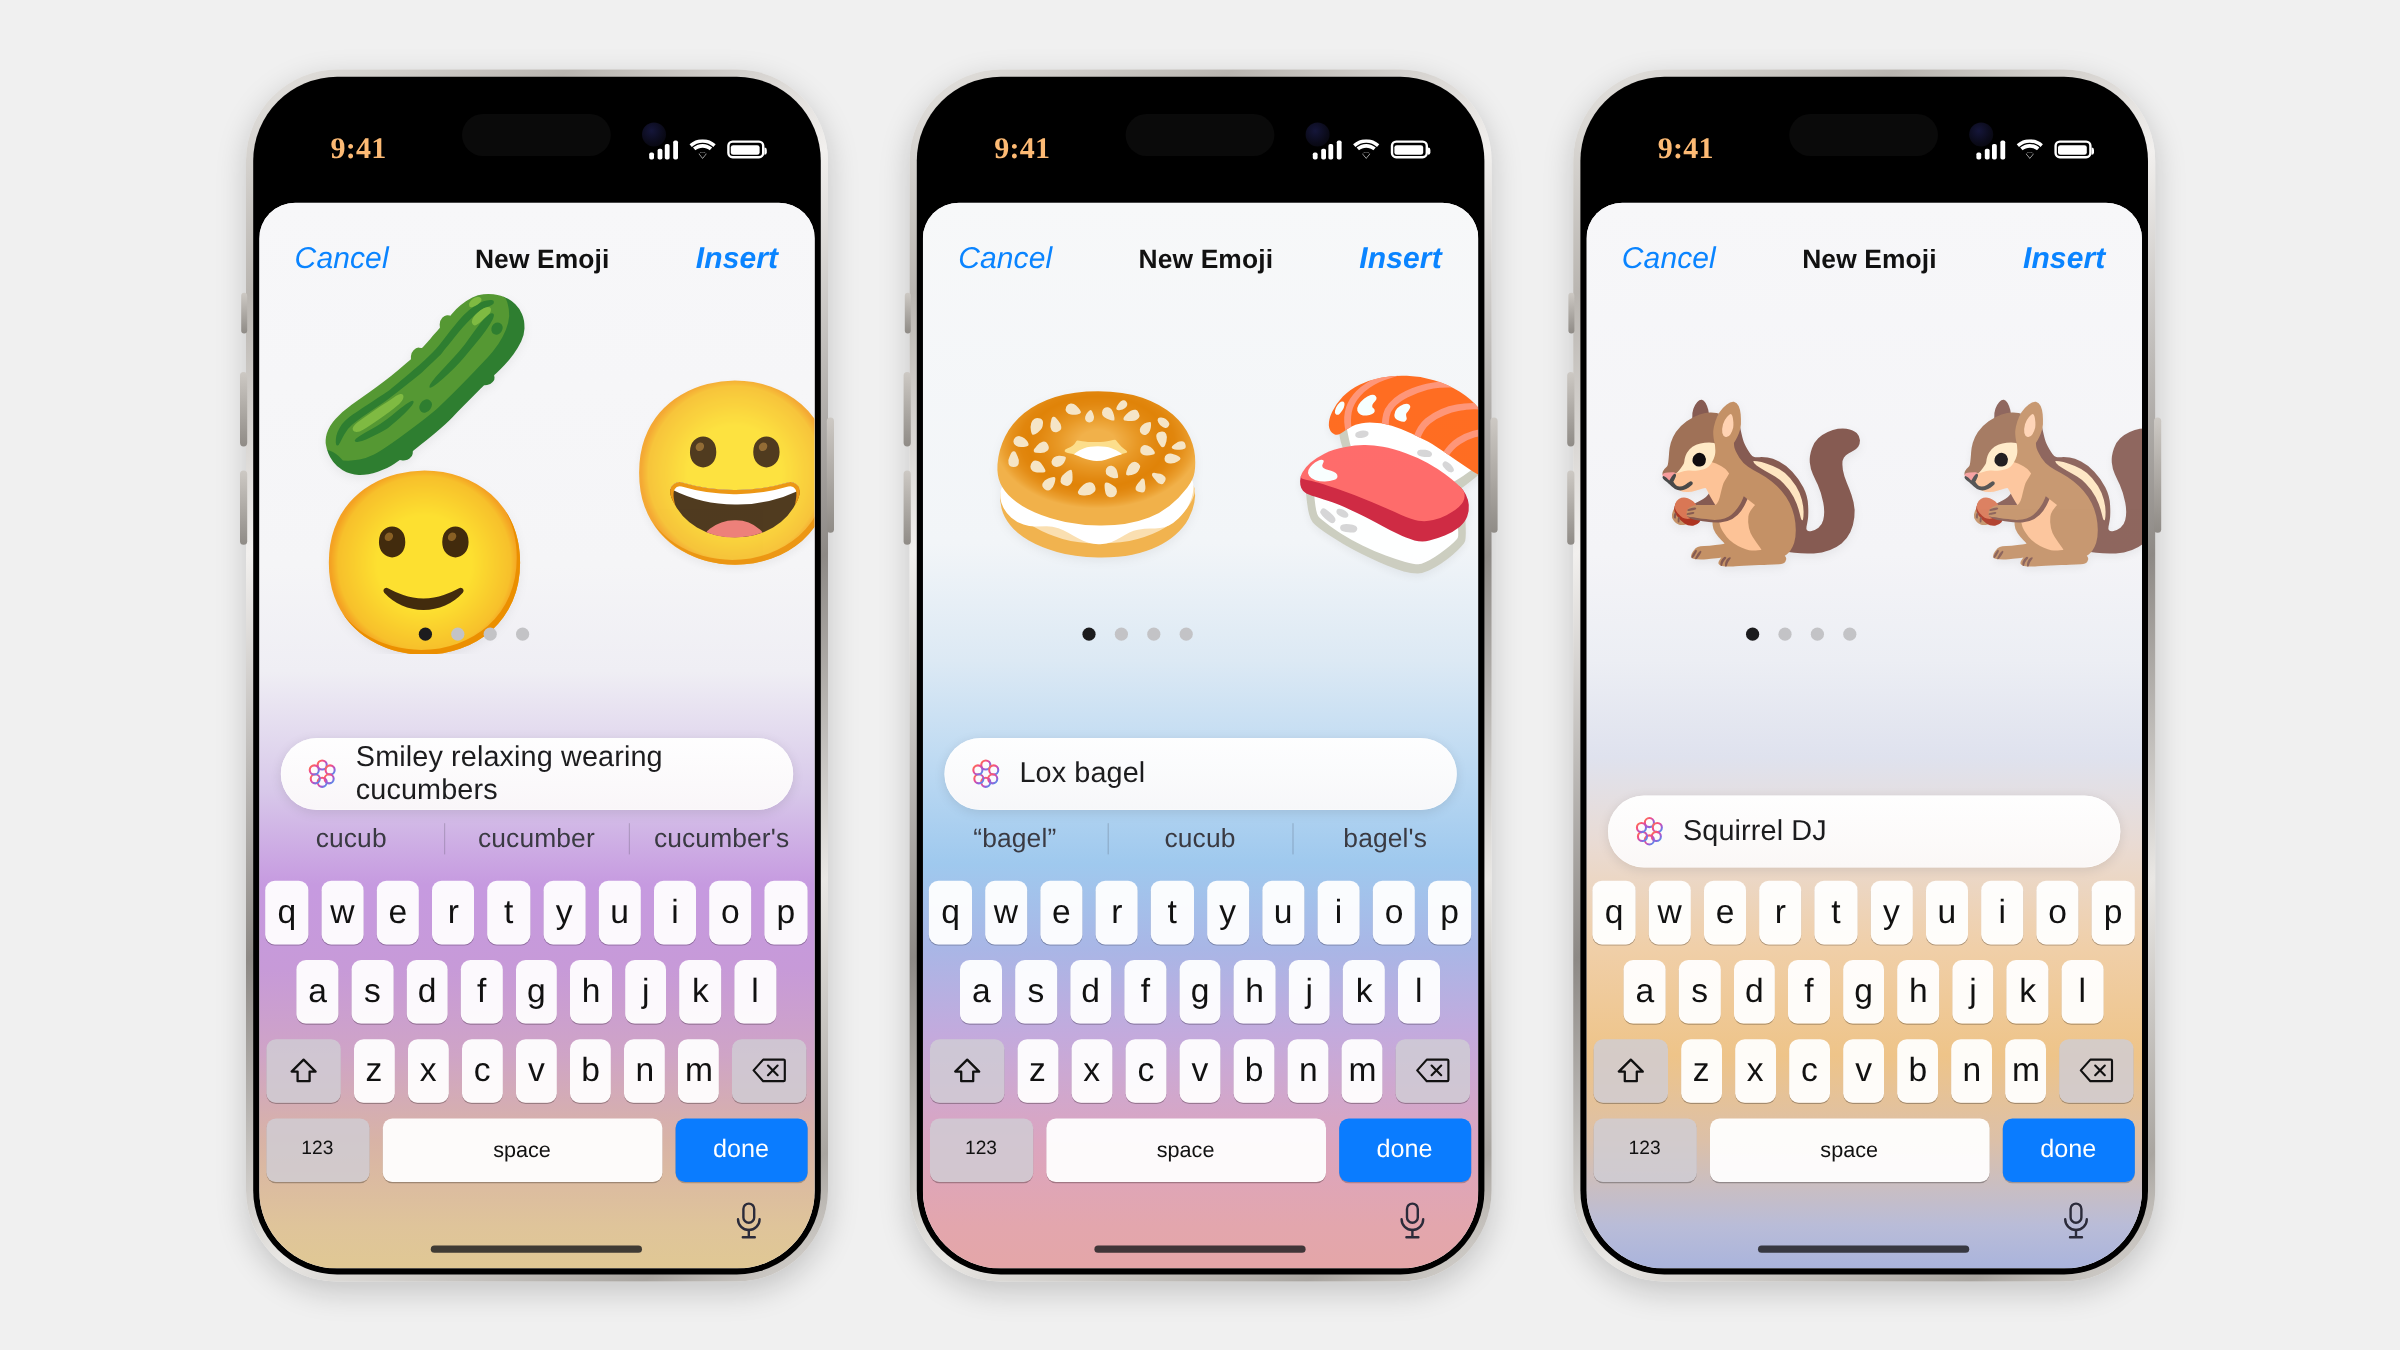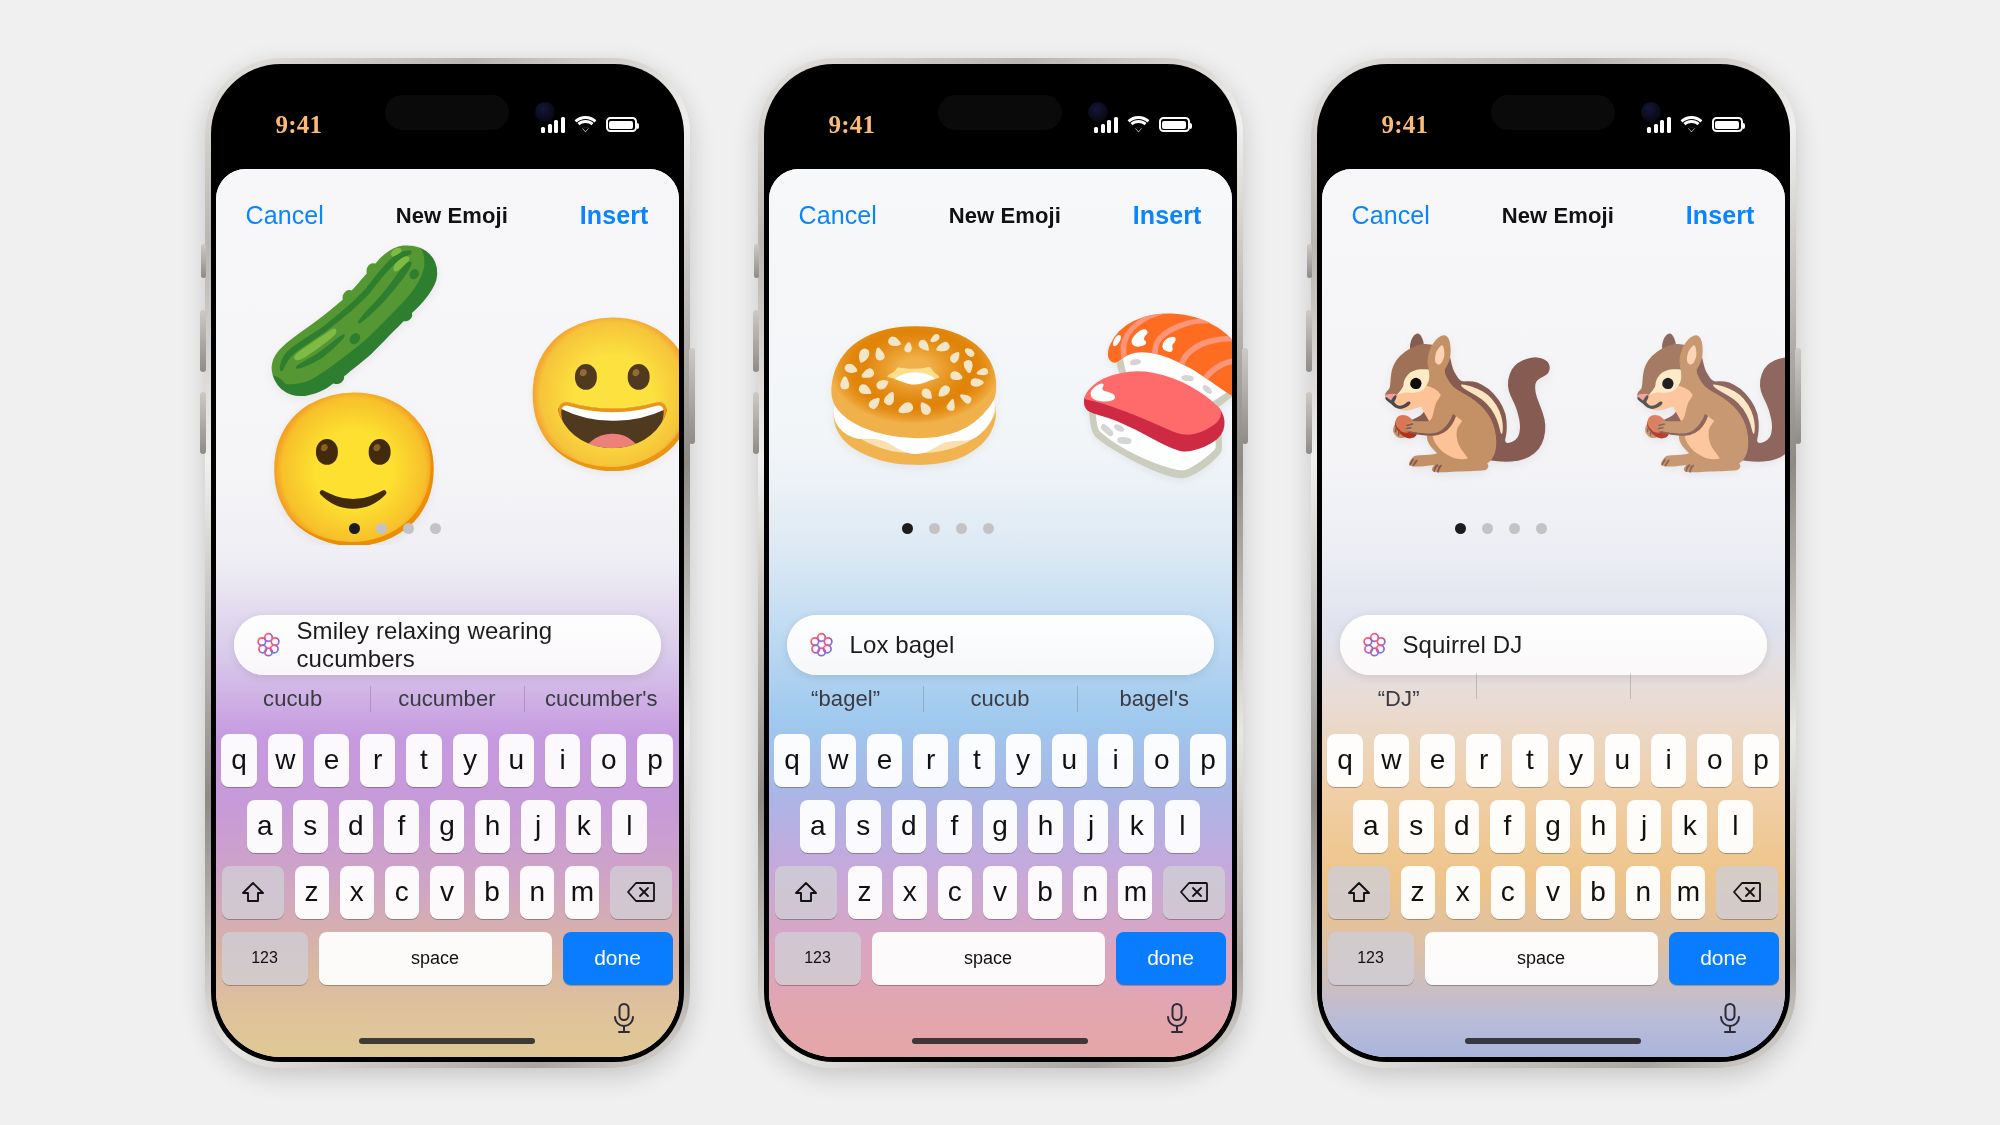--- a/index.html
+++ b/index.html
@@ -86,21 +86,21 @@
     background: #f6f6f8;
   }
   .sheet-bg { position: absolute; inset: 0; }
 
   
   .navbar {
     position: relative; z-index: 3;
     height: 76px; display: flex; align-items: center; justify-content: space-between;
     padding: 18px 30px 0 30px;
   }
-  .nav-btn { font-size: 25px; color: #0a84ff; letter-spacing: .1px; }
+  .nav-btn { font-size: 25px; color: #0a84ff; letter-spacing: .1px; font-style: italic; }
   .nav-btn.insert { font-weight: 600; }
   .nav-title { font-size: 22px; font-weight: 700; color: #111; letter-spacing: .1px; }
 
   
   .carousel {
     position: relative; z-index: 3;
     height: 300px;
     display: flex; align-items: center;
     padding-left: 46px;
     overflow: hidden;
@@ -555,25 +555,20 @@
                         <circle cx="20" cy="29" r="4.6"></circle>
                       <circle cx="13" cy="25.5" r="4.6"></circle>
                         <circle cx="12" cy="16.5" r="4.6"></circle>
                     </g>
                   </svg>
                 </span>
                 <span class="prompt-text">Squirrel DJ</span>
               </div>
             </div>
 
-            <div class="suggestions">
-              <span class="sugg">“DJ”</span>
-              <span class="sugg"></span>
-              <span class="sugg"></span>
-            </div>
 
             <div class="keyboard">
               <div class="krow r1">
                 <span class="key">q</span>
                 <span class="key">w</span>
                 <span class="key">e</span>
                 <span class="key">r</span>
                 <span class="key">t</span>
                 <span class="key">y</span>
                 <span class="key">u</span>

